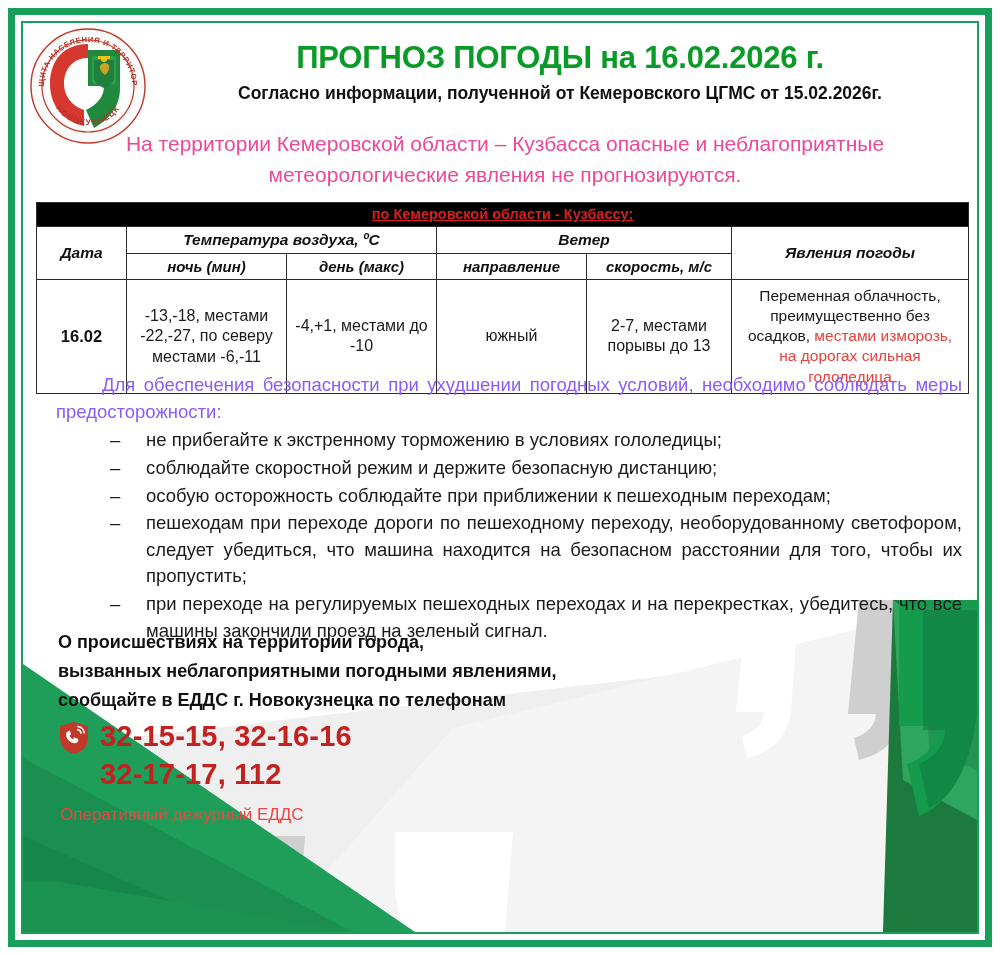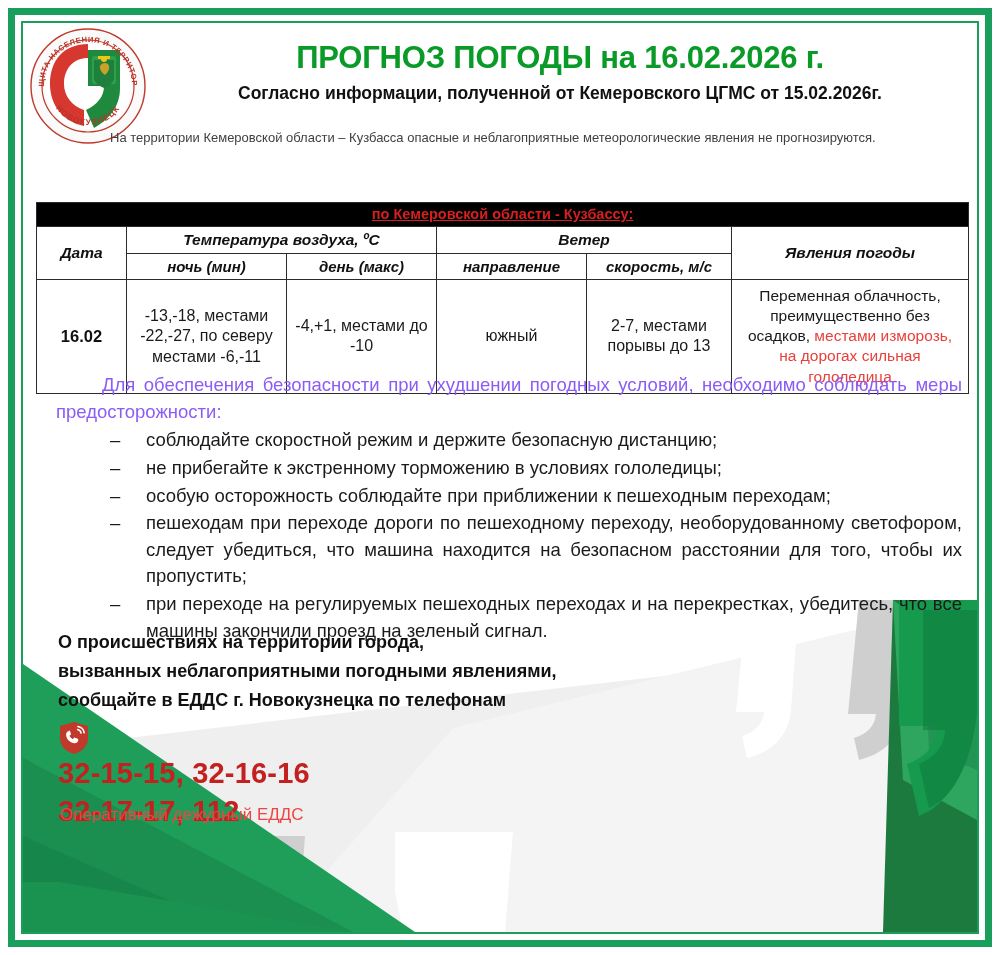--- a/index.html
+++ b/index.html
@@ -85,23 +85,23 @@
     font-size: 17.5px;
     font-weight: bold;
     line-height: 1.2;
     white-space: nowrap;
   }
 
   .intro {
     position: absolute;
     left: 110px; top: 128px;
     width: 790px;
-    text-align: left;
-    color: #404040;
-    font-size: 13px;
+    text-align: center;
+    color: #ec4899;
+    font-size: 21px;
     line-height: 1.48;
   }
 
   
   .tablewrap {
     position: absolute;
     left: 36px; top: 202px;
     width: 932px;
   }
   table.forecast {
@@ -199,21 +199,21 @@
   }
 
   .phones {
     position: absolute;
     left: 58px; top: 718px;
     width: 600px;
   }
   .phone-row {
     display: flex;
     align-items: flex-start;
-    flex-direction: column;
+    gap: 10px;
   }
   .phone-icon { width: 32px; height: 34px; flex: 0 0 32px; margin-top: 3px; }
   .phone-nums {
     color: #c32020;
     font-size: 29px;
     font-weight: bold;
     line-height: 1.3;
     letter-spacing: 0.2px;
   }
   .duty {
@@ -345,22 +345,22 @@
             <td class="bodycell">2-7, местами порывы до 13</td>
             <td class="bodycell pheno"><span>Переменная облачность, преимущественно без осадков, </span><span class="red">местами изморозь, на дорогах сильная гололедица</span></td>
           </tr>
         </tbody>
       </table>
     </div>
 
     <div class="measures">
       <div class="lead">Для обеспечения безопасности при ухудшении погодных условий, необходимо соблюдать меры предосторожности:</div>
       <ul class="bullets">
+        <li>не прибегайте к экстренному торможению в условиях гололедицы;</li>
         <li>соблюдайте скоростной режим и держите безопасную дистанцию;</li>
-        <li>не прибегайте к экстренному торможению в условиях гололедицы;</li>
         <li>особую осторожность соблюдайте при приближении к пешеходным переходам;</li>
         <li>пешеходам при переходе дороги по пешеходному переходу, необорудованному светофором, следует убедиться, что машина находится на безопасном расстоянии для того, чтобы их пропустить;</li>
         <li>при переходе на регулируемых пешеходных переходах и на перекрестках, убедитесь, что все машины закончили проезд на зеленый сигнал.</li>
       </ul>
     </div>
 
     <div class="contact">
       <div class="line">О происшествиях на территории города,</div>
       <div class="line">вызванных неблагоприятными погодными явлениями,</div>
       <div class="line">сообщайте в ЕДДС г. Новокузнецка по телефонам</div>

